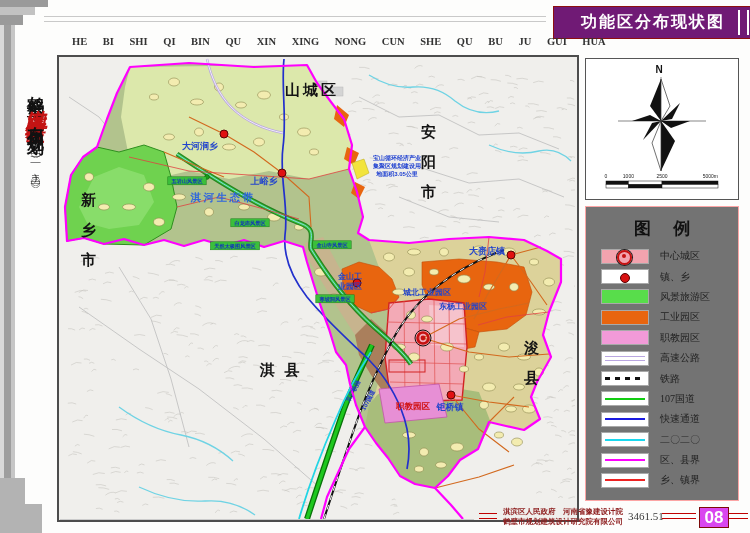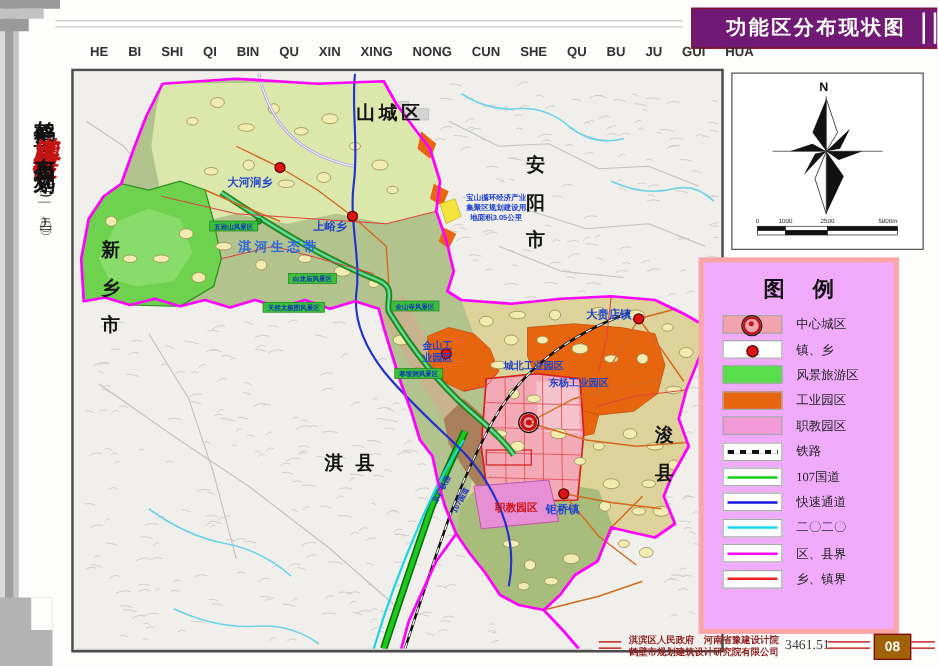--- a/index.html
+++ b/index.html
@@ -17,33 +17,33 @@
   .blockBLcut{left:25px;top:478px;width:17px;height:26px;background:#fdfdfc;}
   .hairlineTop{left:44px;top:16px;width:502px;height:4px;border-top:1px solid #c9c9c9;border-bottom:1px solid #c9c9c9;}
   
   .banner{left:553px;top:6px;width:197px;height:33px;background:#701a75;color:#fff;
           display:flex;align-items:center;box-shadow:inset 0 0 0 1px #8e0f0f;padding-left:12px;}
   .banner .txt{font-family:"Liberation Serif","DejaVu Serif",serif;font-weight:bold;font-size:16px;
           letter-spacing:2px;padding-left:16px;white-space:nowrap;}
   .banner .dline{position:absolute;right:13px;top:4px;bottom:4px;width:7px;
           border-left:2px solid #fff;border-right:2px solid #fff;}
   
-  .pinyin{left:72px;top:36px;width:468px;font-family:Liberation Sans, sans-serif;
+  .pinyin{left:72px;top:36px;width:468px;font-family:Liberation Serif, serif;
           font-size:10.5px;font-weight:bold;color:#333;word-spacing:13px;white-space:nowrap;}
   
   .side-title{left:17px;top:82px;width:36px;height:400px;writing-mode:vertical-rl;text-orientation:upright;
           font-family:"Liberation Serif","DejaVu Serif",serif;color:#111;line-height:36px;text-align:start;}
   .side-title .blk{font-size:17px;font-weight:bold;letter-spacing:4px;}
   .side-title .red{font-size:19px;font-weight:bold;color:#c41414;letter-spacing:2px;font-style:italic;}
   .side-title .yrs{font-size:10px;letter-spacing:1px;}
   
-  .map-panel{left:57px;top:55px;width:518px;height:463px;border:2px solid #4d4d4d;background:#e5e5e5;}
+  .map-panel{left:57px;top:55px;width:518px;height:463px;border:2px solid #4d4d4d;background:#1d4ed8;}
   
   .north-box{left:585px;top:58px;width:152px;height:140px;border:1px solid #555;background:#fff;}
-  .legend-box{left:559px;top:206px;width:152px;height:293px;border:4px solid #fca5a5;background:#f0abfc;}
+  .legend-box{left:585px;top:206px;width:152px;height:293px;border:1px solid #fca5a5;background:#737373;}
   .legend-title{margin:10px 0 6px 0;text-align:center;font-family:"Liberation Serif","DejaVu Serif",serif;
           font-size:17px;font-weight:bold;letter-spacing:9px;color:#111;text-indent:9px;}
   .legend-item{display:flex;align-items:center;height:20.4px;padding-left:15px;}
   .sw{width:46px;height:13px;border:1px solid #a9a9a9;background:#fff;position:relative;flex:0 0 auto;}
   .sw .ln{position:absolute;left:3px;right:3px;top:5.5px;height:2px;}
   .sw .ln2a{position:absolute;left:3px;right:3px;top:4px;height:1px;}
   .sw .ln2b{position:absolute;left:3px;right:3px;top:8px;height:1px;}
   .sw .rail{position:absolute;left:3px;right:3px;top:5px;height:3px;background:#111;
         background-image:repeating-linear-gradient(90deg,#111 0 5px,#fff 5px 10px);}
   .sw .dot{position:absolute;left:18px;top:2.5px;width:8px;height:8px;border-radius:50%;
@@ -54,22 +54,22 @@
   .legend-label{margin-left:11px;font-size:10px;color:#222;font-family:"Liberation Serif","DejaVu Serif",serif;white-space:nowrap;}
   
   .footline{left:60px;top:519px;width:414px;height:1px;background:#cbcbcb;}
   .redline{height:4px;border-top:1.5px solid #c00000;border-bottom:1.5px solid #c00000;}
   .rlA{left:479px;top:513px;width:18px;}
   .rlB{left:662px;top:513px;width:34px;}
   .rlC{left:729px;top:513px;width:19px;}
   .orgtext{left:498px;top:507px;width:130px;font-size:7.5px;line-height:9.5px;font-weight:bold;
         color:#8e1f1f;text-align:center;white-space:nowrap;font-family:"Liberation Serif","DejaVu Serif",serif;}
   .date{left:628px;top:510px;font-family:"Liberation Serif","DejaVu Serif",serif;font-size:11px;color:#3a3a3a;}
-  .pageno{left:699px;top:507px;width:28px;height:19px;background:#a16207;color:#fff;font-weight:bold;
-        font-size:11px;display:flex;align-items:center;justify-content:center;border:1px solid #7c0a0a;}
+  .pageno{left:699px;top:507px;width:28px;height:19px;background:#d946ef;color:#fff;font-weight:bold;
+        font-size:17px;display:flex;align-items:center;justify-content:center;border:1px solid #7c0a0a;}
   
   text{font-family:"Liberation Sans","DejaVu Sans",sans-serif;}
   .lbl-big{font-family:"Liberation Serif","DejaVu Serif",serif;font-size:15px;font-weight:bold;fill:#141414;letter-spacing:3px;}
   .lbl-town{font-size:9px;font-weight:bold;fill:#2244cc;}
   .lbl-zone{font-size:8px;font-weight:bold;fill:#2244cc;}
   .lbl-eco{font-size:10.5px;font-weight:bold;fill:#2f66dd;letter-spacing:2.5px;}
   .lbl-note{font-size:6px;font-weight:bold;fill:#1d3fd0;}
   .lbl-edu{font-size:8.5px;font-weight:bold;fill:#d01111;}
   .lbl-road{font-size:6px;font-weight:bold;fill:#2233cc;}
   .lbl-scenic{font-size:5.2px;font-weight:bold;fill:#1133bb;}
@@ -901,20 +901,27 @@
         <div class="legend-item">
           <div class="sw" style="background: rgb(232, 101, 15);"></div>
           <span class="legend-label">工业园区</span>
         </div>
         <div class="legend-item">
           <div class="sw" style="background: rgb(242, 154, 216);"></div>
           <span class="legend-label">职教园区</span>
         </div>
         <div class="legend-item">
           <div class="sw">
+            <span class="ln2a" style="background: rgb(185, 166, 224);"></span>
+            <span class="ln2b" style="background: rgb(185, 166, 224);"></span>
+          </div>
+          <span class="legend-label">高速公路</span>
+        </div>
+        <div class="legend-item">
+          <div class="sw">
             <span class="rail"></span>
           </div>
           <span class="legend-label">铁路</span>
         </div>
         <div class="legend-item">
           <div class="sw">
             <span class="ln" style="background: rgb(18, 204, 18);"></span>
           </div>
           <span class="legend-label">107国道</span>
         </div>

